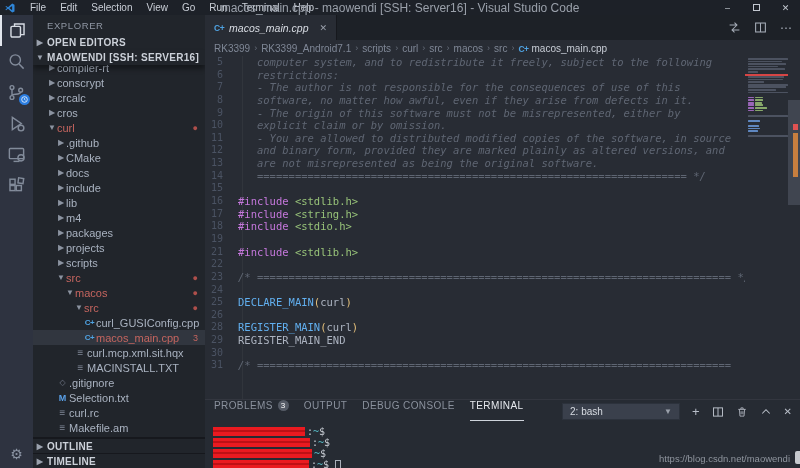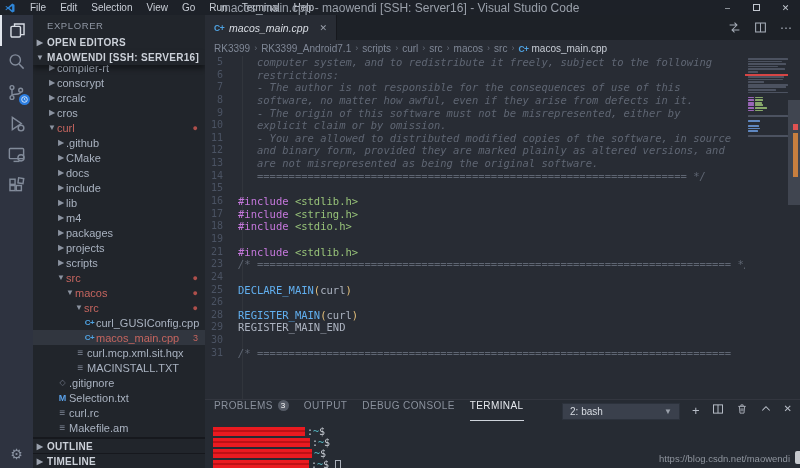--- a/index.html
+++ b/index.html
@@ -101,21 +101,21 @@
   .panel { height:69px; background:#262b33; border-top:1px solid #33363f; position:relative;
            display:flex; flex-direction:column; }
   .panel-tabs { height:23px; display:flex; align-items:center; gap:15px; padding-left:9px;
                 font-size:10px; color:#8a919d; letter-spacing:.4px; }
   .panel-tab { display:flex; align-items:flex-start; gap:5px; height:23px; position:relative; }
   .panel-tab.active { color:#e6e9ee; }
   .panel-tab.active::after { content:""; position:absolute; bottom:2px; left:0; right:0; height:1.5px;
                              background:#cfd4dc; }
   .ptab-badge { background:#555b66; color:#fff; border-radius:50%; width:11px; height:11px;
                 font-size:8px; display:flex; align-items:center; justify-content:center; }
-  .panel-right { position:absolute; right:8px; top:3px; display:flex; gap:12px;
+  .panel-right { position:absolute; right:8px; top:3px; display:flex; align-items:center; gap:12px;
                  color:#b8bec8; }
   .shell-select { width:118px; height:17px; background:#3a404c; border:1px solid #2c323c;
                   display:flex; align-items:center; justify-content:space-between; padding:0 7px;
                   font-size:10px; color:#d7dbe2; }
   .term { flex:1; padding:3px 0 0 8px; font-size:10px; line-height:11px; color:#c6cbd2; }
   .term-line { height:11px; display:flex; align-items:center; }
   .redact { display:inline-block; height:9px; margin-right:2px;
             background:linear-gradient(180deg,#ea1a20 0 32%,#bf1015 32% 52%,#ea1a20 52% 100%); }
   .tilde { color:#56b6c2; }
   .cursor-box { display:inline-block; width:6px; height:9px; border:1px solid #aab0ba; margin-left:6px; }
@@ -433,20 +433,24 @@
           <div class="code-line mono">
             <span class="gutter-num">18</span>
             <span class="lcontent"><span class="tok-pp">#include </span><span class="tok-hdr">&lt;stdio.h&gt;</span></span>
           </div>
           <div class="code-line mono">
             <span class="gutter-num">19</span>
           </div>
           <div class="code-line mono">
             <span class="gutter-num">21</span>
             <span class="lcontent"><span class="tok-pp">#include </span><span class="tok-hdr">&lt;stdlib.h&gt;</span></span>
+          </div>
+          <div class="code-line mono">
+            <span class="gutter-num">22</span>
+            <span class="lcontent"></span>
           </div>
           <div class="code-line mono">
             <span class="gutter-num">23</span>
             <span class="lcontent"><span class="tok-cm">/* =========================================================================== */</span></span>
           </div>
           <div class="code-line mono">
             <span class="gutter-num">24</span>
             <span class="lcontent"></span>
           </div>
           <div class="code-line mono">

